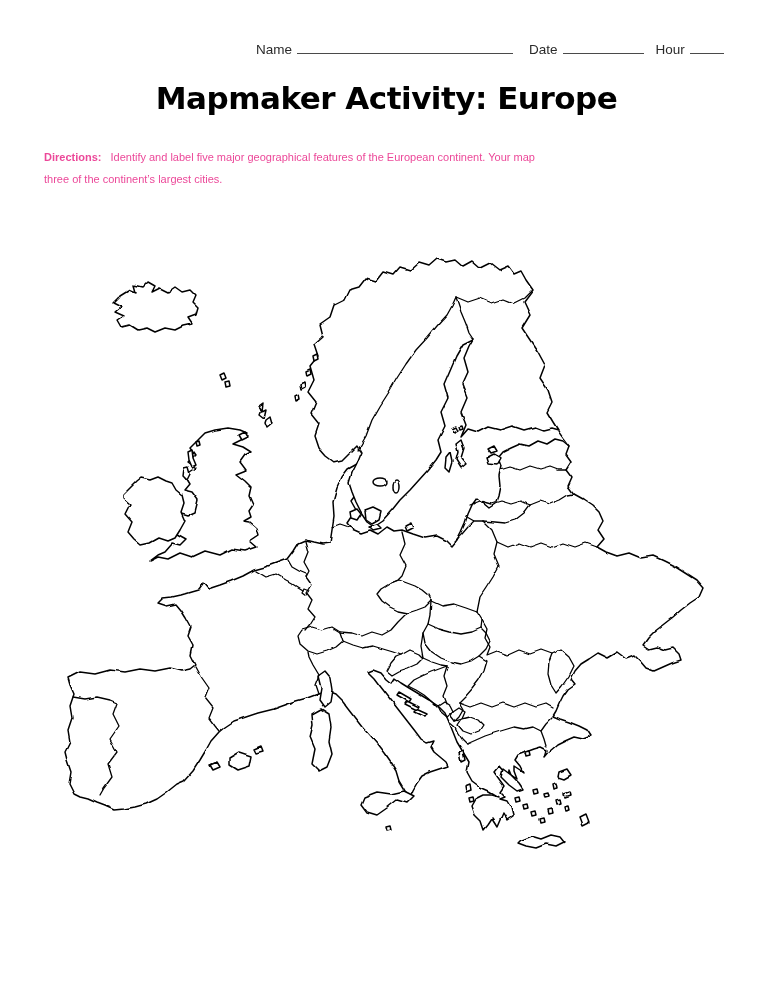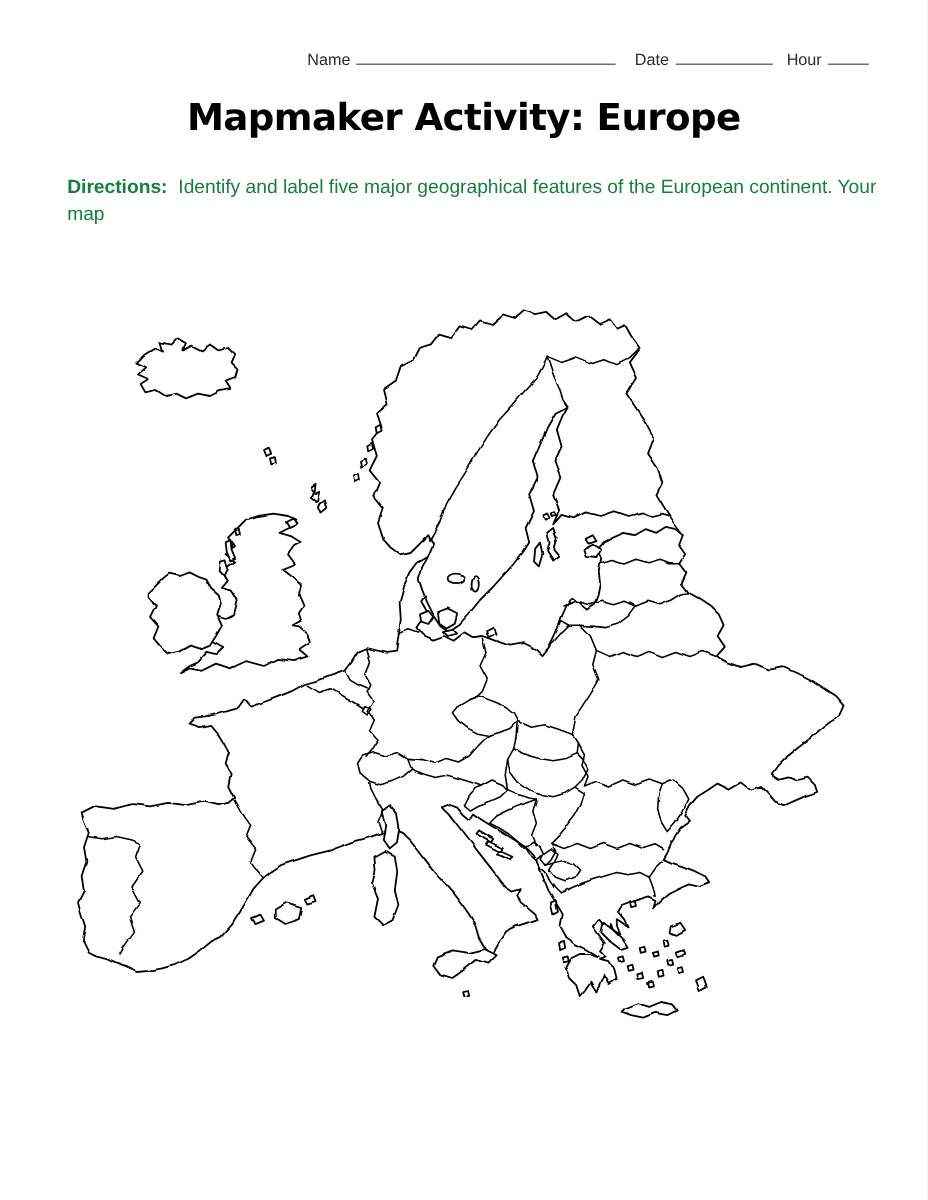--- a/index.html
+++ b/index.html
@@ -22,22 +22,22 @@
   .blank.date{width:81px;margin-right:12px;}
   .blank.hour{width:34px;}
   
   .title{
     position:absolute;left:0;top:80px;width:773px;text-align:center;
     font-family:"DejaVu Sans", sans-serif;font-weight:800;font-size:31px;
     letter-spacing:-0.5px;color:#000;
   }
   
   .directions{
-    position:absolute;left:56px;top:146px;width:700px;
-    font-size:16px;line-height:22px;color:#15803d;
+    position:absolute;left:44px;top:146px;width:700px;
+    font-size:11px;line-height:22px;color:#ec4899;
   }
   .directions b{font-weight:bold;margin-right:9px;}
   
   .mapwrap{position:absolute;left:0;top:0;width:773px;height:1000px;}
   
   .footer{position:absolute;left:0;top:902px;width:773px;text-align:center;}
   .footer .pin{display:block;margin:0 auto;}
   .footer .pagenum{font-weight:bold;font-size:12.5px;color:#111;margin-top:1px;}
   .footer .credit{font-size:11px;color:#333;margin-top:3px;}
 </style>
@@ -47,20 +47,21 @@
 <div class="page">
 
   <div class="fillrow">
     <span class="lbl">Name</span><span class="blank name"></span><span class="lbl">Date</span><span class="blank date"></span><span class="lbl">Hour</span><span class="blank hour"></span>
   </div>
 
   <div class="title">Mapmaker Activity: Europe</div>
 
   <div class="directions">
     <div><b>Directions:</b><span>Identify and label five major geographical features of the European continent. Your map</span></div>
+    <div>three of the continent’s largest cities.</div>
   </div>
 
   <div class="mapwrap">
   <svg width="773" height="1000" viewBox="0 0 773 1000" xmlns="http://www.w3.org/2000/svg">
     <defs>
       <filter id="rough" x="-5%" y="-5%" width="110%" height="110%">
         <feTurbulence type="fractalNoise" baseFrequency="0.045" numOctaves="3" seed="7" result="n"></feTurbulence>
         <feDisplacementMap in="SourceGraphic" in2="n" scale="3.2" xChannelSelector="R" yChannelSelector="G"></feDisplacementMap>
       </filter>
     </defs>

